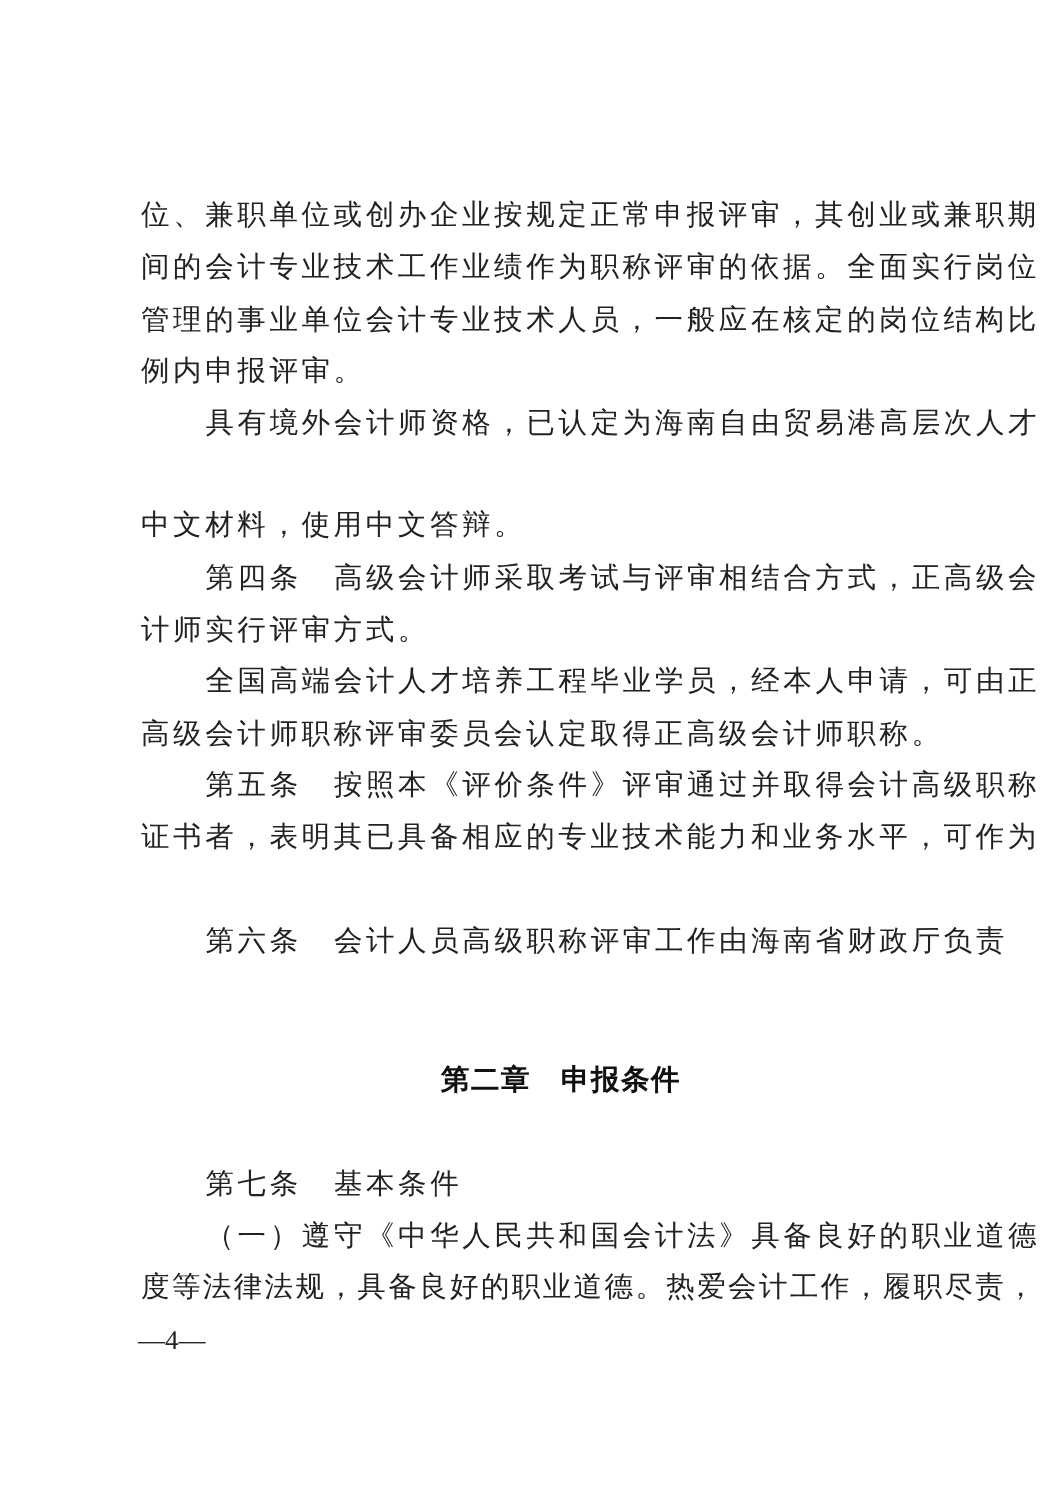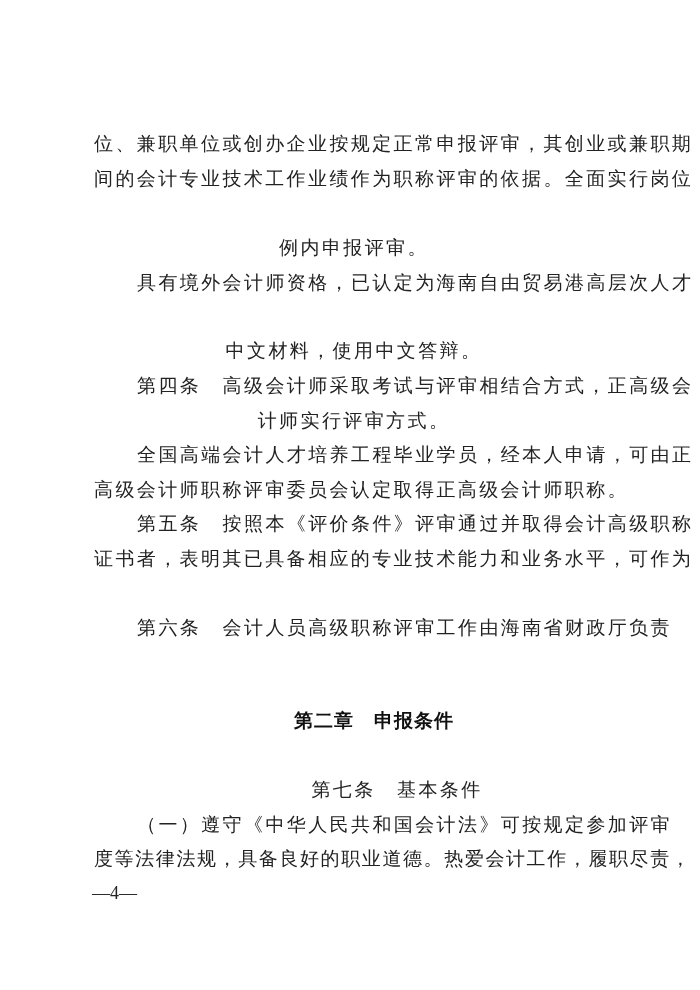--- a/index.html
+++ b/index.html
@@ -8,21 +8,20 @@
       position: relative; overflow: hidden;
       font-family: "DejaVu Serif", "Liberation Serif", serif;
       color: #222222;
     }
     .page { position: absolute; left: 0; top: 0; width: 700px; height: 990px; }
     .line {
       position: absolute; left: 94px; width: 520px;
       font-size: 19px; line-height: 24px; height: 24px;
       white-space: nowrap; letter-spacing: 2.4px;
       font-weight: 300;
-      text-align: center;
     }
     .indent { left: 137px; }
     .heading {
       position: absolute; left: 0; width: 700px; text-align: center;
       font-family: "DejaVu Sans", "Liberation Sans", sans-serif;
       font-weight: bold; font-size: 19px; line-height: 24px;
       letter-spacing: 1px; color: #111111; padding-left: 24px;
     }
     .pagenum {
       position: absolute; left: 92px; top: 882px;
@@ -30,37 +29,38 @@
       color: #222;
     }
   </style>
 </head>
 <body>
 
 <div class="page">
 
   <div class="line" style="top:131px">位、兼职单位或创办企业按规定正常申报评审，其创业或兼职期</div>
   <div class="line" style="top:166px">间的会计专业技术工作业绩作为职称评审的依据。全面实行岗位</div>
+  <div class="line" style="top:201px">管理的事业单位会计专业技术人员，一般应在核定的岗位结构比</div>
   <div class="line" style="top:235px">例内申报评审。</div>
 
   <div class="line indent" style="top:270px">具有境外会计师资格，已认定为海南自由贸易港高层次人才</div>
   <div class="line" style="top:338px">中文材料，使用中文答辩。</div>
 
   <div class="line indent" style="top:373px">第四条　高级会计师采取考试与评审相结合方式，正高级会</div>
   <div class="line indent" style="top:442px">全国高端会计人才培养工程毕业学员，经本人申请，可由正</div>
 
   <div class="line" style="top:408px">计师实行评审方式。</div>
   <div class="line" style="top:477px">高级会计师职称评审委员会认定取得正高级会计师职称。</div>
 
   <div class="line indent" style="top:511px">第五条　按照本《评价条件》评审通过并取得会计高级职称</div>
   <div class="line" style="top:546px">证书者，表明其已具备相应的专业技术能力和业务水平，可作为</div>
 
   <div class="line indent" style="top:615px">第六条　会计人员高级职称评审工作由海南省财政厅负责</div>
 
   <div class="heading" style="top:708px">第二章　申报条件</div>
 
   <div class="line indent" style="top:777px">第七条　基本条件</div>
 
-  <div class="line indent" style="top:812px">（一）遵守《中华人民共和国会计法》可按规定参加评审</div>
+  <div class="line indent" style="top:812px">（一）遵守《中华人民共和国会计法》具备良好的职业道德</div>
   <div class="line" style="top:846px; letter-spacing:1.6px">度等法律法规，具备良好的职业道德。热爱会计工作，履职尽责，</div>
 
   <div class="pagenum">—4—</div>
 </div>
 
 </body></html>

